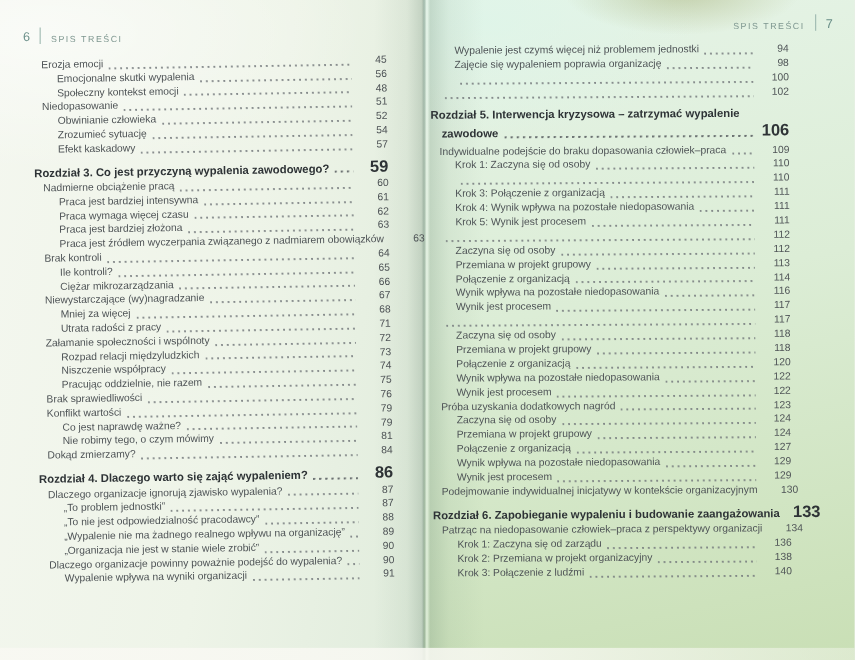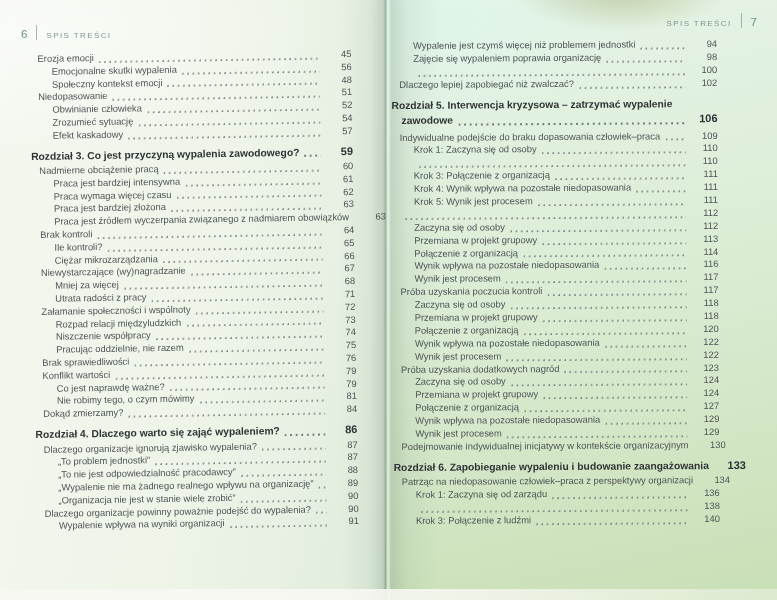--- a/index.html
+++ b/index.html
@@ -76,21 +76,21 @@
   .toc-row.chapter.cont{margin-top:0;margin-bottom:4px;padding-left:10px;}
   .toc-title{flex:0 0 auto;}
   .dots{
     flex:1 1 auto;height:9px;margin:0 6px 0 5px;align-self:flex-end;
     background:radial-gradient(circle at 1.1px 6.2px, #74797c 0.8px, rgba(0,0,0,0) 1.05px) repeat-x;
     background-size:5.3px 9px;
     opacity:0.85;
   }
   .chapter .dots{background:radial-gradient(circle at 1.1px 6.2px, #565b5e 0.9px, rgba(0,0,0,0) 1.15px) repeat-x;background-size:5.6px 9px;}
   .pnum{flex:0 0 26px;text-align:right;font-size:9.4px;color:#4e5356;}
-  .chapter .pnum{font-size:11px;color:#2e3336;}
+  .chapter .pnum{font-size:15px;color:#2e3336;}
 </style>
 </head>
 <body>
 
 <div class="spread">
 
   <div class="page page-left"></div>
   <div class="page page-right"></div>
   <div class="gutter"></div>
   <div class="bottom-edge"></div>
@@ -298,21 +298,20 @@
       <div class="toc-row lvl2">
         <span class="toc-title">Zajęcie się wypaleniem poprawia organizację</span>
         <span class="dots"></span>
         <span class="pnum">98</span>
       </div>
       <div class="toc-row lvl2">
         <span class="dots"></span>
         <span class="pnum">100</span>
       </div>
       <div class="toc-row lvl1">
-        <span class="toc-title">Dlaczego lepiej zapobiegać niż zwalczać?</span>
         <span class="dots"></span>
         <span class="pnum">102</span>
       </div>
       <div class="toc-row lvl0 chapter">
         <span class="toc-title">Rozdział 5. Interwencja kryzysowa – zatrzymać wypalenie</span>
       </div>
       <div class="toc-row lvl0 chapter cont">
         <span class="toc-title">zawodowe</span>
         <span class="dots"></span>
         <span class="pnum">106</span>
@@ -369,21 +368,20 @@
         <span class="toc-title">Wynik wpływa na pozostałe niedopasowania</span>
         <span class="dots"></span>
         <span class="pnum">116</span>
       </div>
       <div class="toc-row lvl2">
         <span class="toc-title">Wynik jest procesem</span>
         <span class="dots"></span>
         <span class="pnum">117</span>
       </div>
       <div class="toc-row lvl1">
-        <span class="toc-title">Próba uzyskania poczucia kontroli</span>
         <span class="dots"></span>
         <span class="pnum">117</span>
       </div>
       <div class="toc-row lvl2">
         <span class="toc-title">Zaczyna się od osoby</span>
         <span class="dots"></span>
         <span class="pnum">118</span>
       </div>
       <div class="toc-row lvl2">
         <span class="toc-title">Przemiana w projekt grupowy</span>
@@ -449,20 +447,21 @@
         <span class="toc-title">Patrząc na niedopasowanie człowiek–praca z perspektywy organizacji</span>
         <span class="dots"></span>
         <span class="pnum">134</span>
       </div>
       <div class="toc-row lvl2">
         <span class="toc-title">Krok 1: Zaczyna się od zarządu</span>
         <span class="dots"></span>
         <span class="pnum">136</span>
       </div>
       <div class="toc-row lvl2">
+        <span class="toc-title">Krok 2: Przemiana w projekt organizacyjny</span>
         <span class="dots"></span>
         <span class="pnum">138</span>
       </div>
       <div class="toc-row lvl2">
         <span class="toc-title">Krok 3: Połączenie z ludźmi</span>
         <span class="dots"></span>
         <span class="pnum">140</span>
       </div>
     </div>
 

